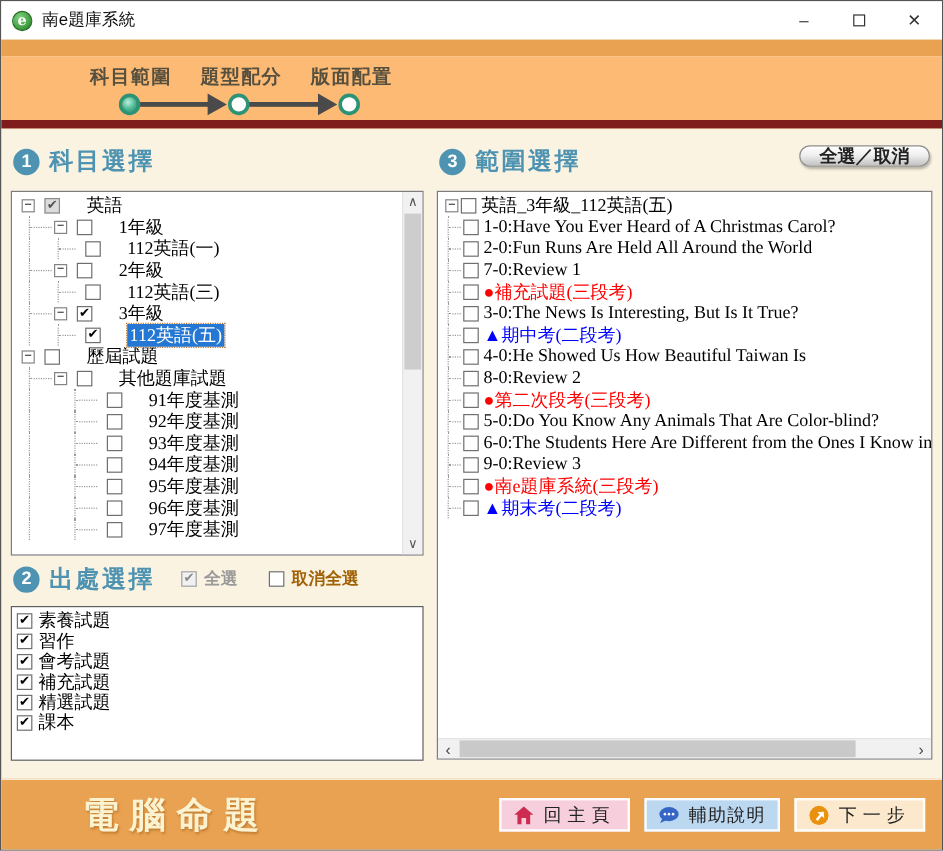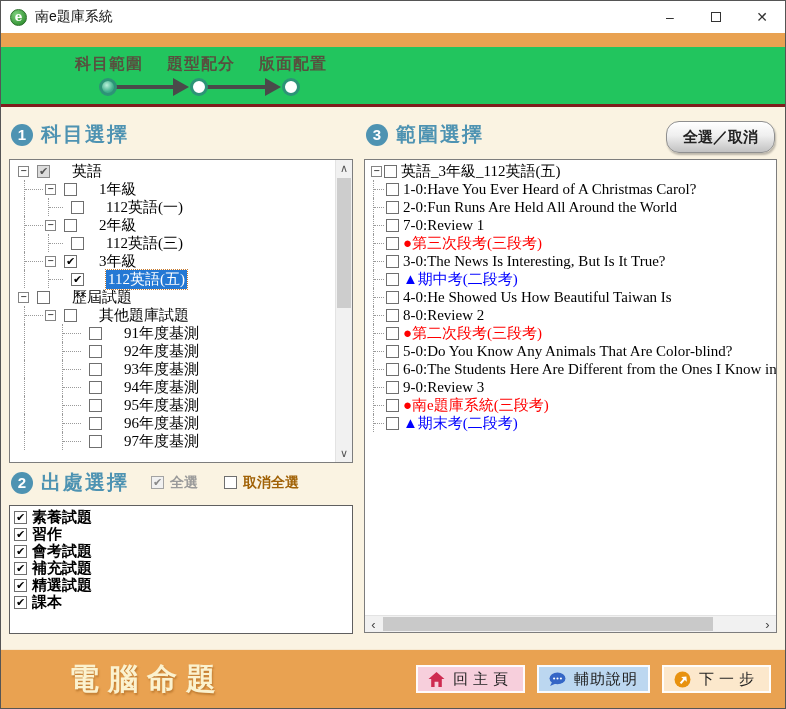--- a/index.html
+++ b/index.html
@@ -12,21 +12,21 @@
              background:radial-gradient(circle at 35% 30%, #7ed07e, #3b9a3b 70%, #237023);
              border:1px solid #2c6f2c; color:#fff; font:bold 12px "DejaVu Serif",serif;
              display:flex; align-items:center; justify-content:center; }
   .apptitle { font-size:14px; color:#111; margin-left:8px; flex:1; }
   .winbtn { width:46px; height:32px; display:flex; align-items:center; justify-content:center;
             font-size:14px; color:#333; cursor:default; }
   .winbtn.max span { display:block; width:10px; height:10px; border:1px solid #333; }
 
   
   .strip { height:14px; background:#E9A251; }
-  .wizard { height:60px; background:#22c55e; position:relative; border-bottom:3px solid #7f1d1d;text-align:right; }
+  .wizard { height:60px; background:#fdba74; position:relative; border-bottom:7px solid #7f1d1d;text-align:right; }
   .steplabel { position:absolute; top:7px; font:bold 16px "Liberation Sans",sans-serif; color:#57503F; letter-spacing:1px; }
   .stepcircle { position:absolute; top:31px; width:18px; height:18px; border-radius:50%;
                 border:3px solid #2D9377; background:#fff; }
   .stepcircle.active { background:radial-gradient(circle at 40% 35%, #b9f0da, #43b18c 60%, #2D9377); }
   .wline { position:absolute; top:38px; height:4px; background:#4a4a4a; }
   .warrow { position:absolute; top:31px; width:0; height:0;
             border-top:9px solid transparent; border-bottom:9px solid transparent; border-left:16px solid #4a4a4a; }
 
   
   .main { position:relative; height:544px; }
@@ -76,24 +76,24 @@
   
   .hcb { width:13px; height:13px; border:1px solid #6f6f6f; background:#fff; display:flex;
          align-items:center; justify-content:center; font-size:11px; line-height:1; flex:none; }
   .hcb.dis { border-color:#a3a3a3; background:#f1f1f1; color:#8a8a8a; }
   .hcblabel { font:bold 14px "Liberation Sans",sans-serif; color:#a16207; margin-left:6px; }
   .hcblabel.dis { color:#9a9a9a; }
 
   
   .srow { display:flex; align-items:center; height:17px; font:15px "Liberation Serif","DejaVu Serif",serif; padding-left:4px; }
   .srow .cb { margin-left:0; }
-  .srow .lbl { margin-left:5px;font-weight:bold; }
-
-  
-  .pillbtn { position:absolute; right:10px; top:14px; height:32px; padding:0 16px; border-radius:13px;
+  .srow .lbl { margin-left:5px; }
+
+  
+  .pillbtn { position:absolute; right:10px; top:14px; height:18px; padding:0 16px; border-radius:13px;
              background:linear-gradient(#ffffff,#efefef 45%,#c2c2c2); border:1px solid #8f8f8f;
              box-shadow:1px 2px 2px rgba(0,0,0,0.25); font:bold 15px "Liberation Sans",sans-serif;
              color:#222; display:flex; align-items:center; }
 
   
   .footer { position:absolute; left:0; right:0; bottom:0; height:59px; background:#E9A251;
             border-top:1px solid #f6e9d2; display:flex; align-items:center; }
   .brand { margin-left:68px; font:bold 30px "DejaVu Sans",sans-serif; color:#FBF2CF;
            letter-spacing:9px; text-shadow:1px 2px 2px rgba(160,95,25,0.55); }
   .fbtns { position:absolute; right:14px; display:flex; gap:12px; }
@@ -332,21 +332,21 @@
         <div class="trow">
             <span class="vg g8"></span>
             <span class="conn c10"></span>
             <span class="cb"></span>
             <span class="lbl">7-0:Review 1</span>
           </div>
         <div class="trow">
             <span class="vg g8"></span>
             <span class="conn c10"></span>
             <span class="cb"></span>
-            <span class="lbl exam-red">●第三次段考(三段考)</span>
+            <span class="lbl exam-red">●補充試題(三段考)</span>
           </div>
         <div class="trow">
             <span class="vg g8"></span>
             <span class="conn c10"></span>
             <span class="cb"></span>
             <span class="lbl">3-0:The News Is Interesting, But Is It True?</span>
           </div>
         <div class="trow">
             <span class="vg g8"></span>
             <span class="conn c10"></span>

